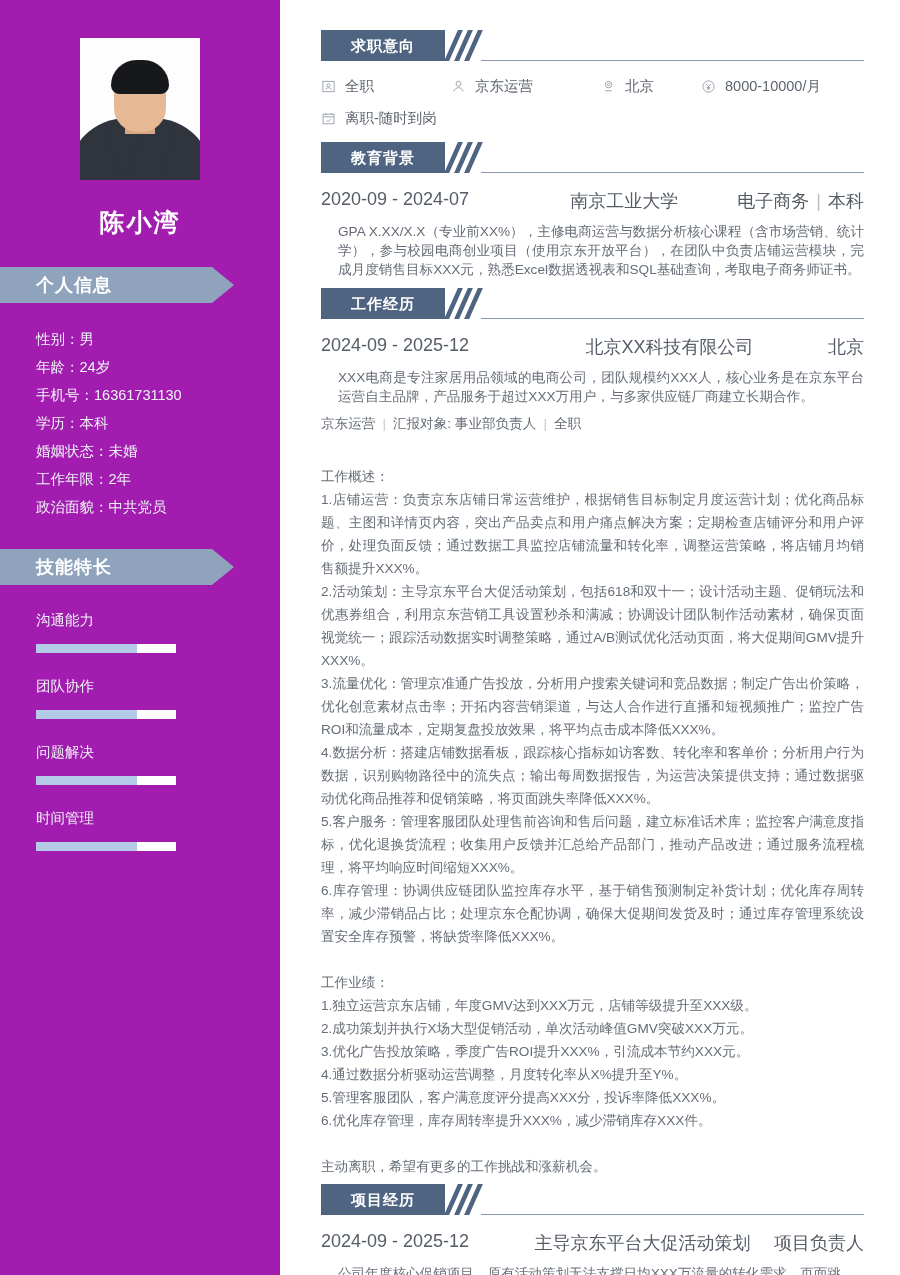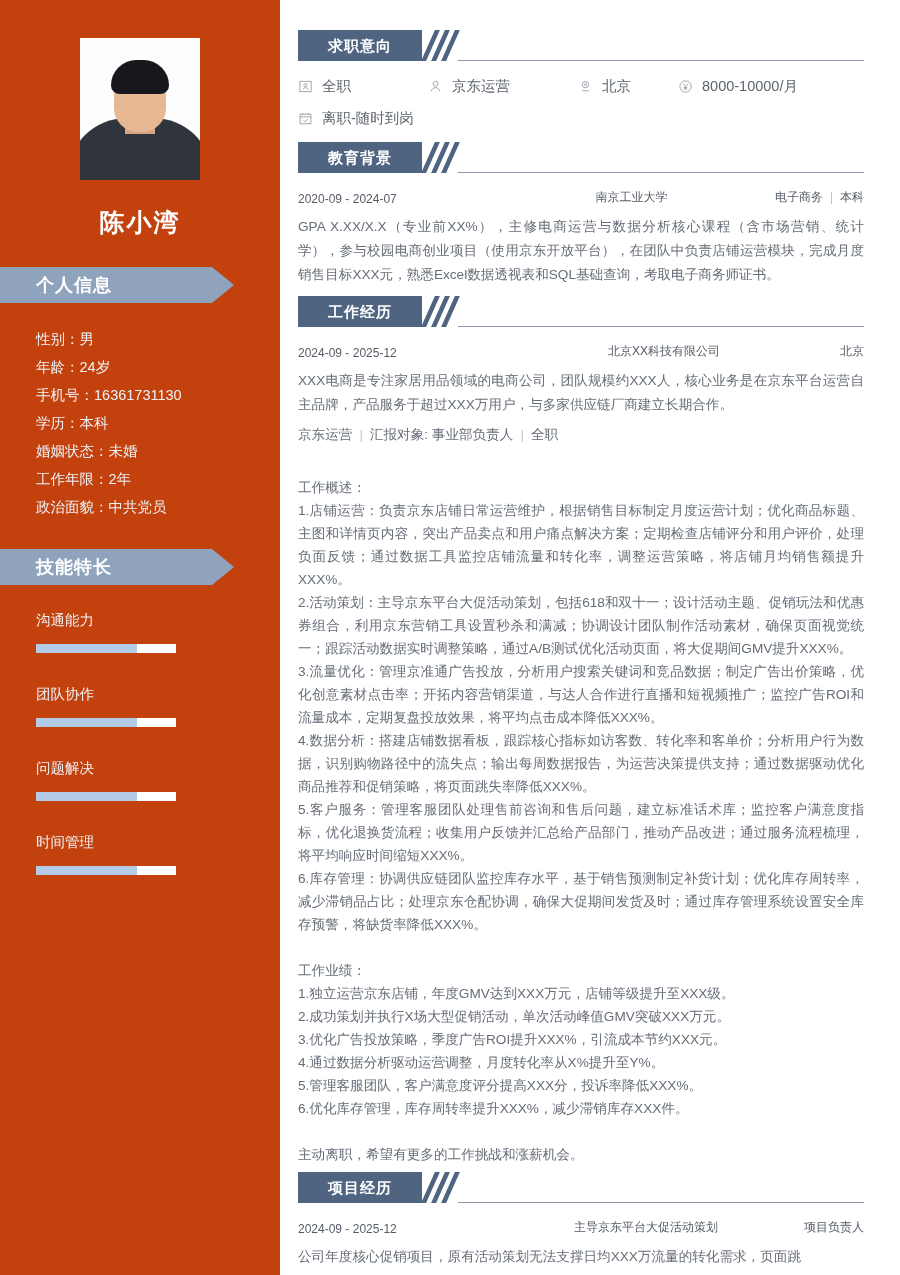--- a/index.html
+++ b/index.html
@@ -7,21 +7,21 @@
   body {
     font-family:"Liberation Sans","DejaVu Sans",sans-serif;
     background:#ffffff;
     overflow:hidden;
   }
   .page { position:relative; width:900px; height:1275px; display:flex; }
 
   
   .sidebar {
     width:280px; flex:0 0 280px;
-    background:#c2410c;
+    background:#a21caf;
     color:#ffffff;
     position:relative;
   }
   .photo-wrap { padding-top:38px; display:flex; justify-content:center; }
   .photo {
     width:120px; height:142px;
     background:#f2f3f5;
     position:relative;
     overflow:hidden;
   }
@@ -77,27 +77,27 @@
   }
   .side-head span {
     position:absolute; left:36px; top:0; height:36px; line-height:36px;
     font-size:18px; font-weight:bold; color:#ffffff; letter-spacing:1px;
   }
 
   .info-list { margin-top:22px; padding-left:36px; }
   .info-list li { list-style:none; font-size:14.5px; line-height:28px; color:#eef2f7; }
 
   .skills { margin-top:26px; padding-left:36px; padding-right:104px; }
-  .skill { margin-bottom:32px; }
+  .skill { margin-bottom:24px; }
   .skill-name { font-size:14.5px; color:#eef2f7; margin-bottom:14px; }
   .bar { height:9px; background:#ffffff; width:140px; }
   .bar i { display:block; height:9px; background:#b3cbe6; }
 
   
-  .main { flex:1; padding:30px 36px 0 18px; position:relative; }
+  .main { flex:1; padding:30px 36px 0 41px; position:relative; }
 
   .sec { margin-bottom:6px; }
   .sec-head { position:relative; height:31px; margin-bottom:16px; }
   .sec-head .blk {
     position:absolute; left:0; top:0; width:124px; height:31px;
     background:#4e6480;
   }
   .sec-head .blk b {
     display:block; line-height:31px; text-align:center;
     font-size:15px; font-weight:bold; color:#ffffff; letter-spacing:1px;
@@ -107,31 +107,31 @@
     transform:skewX(-24deg);
   }
   .sec-head .sl1 { left:130px; }
   .sec-head .sl2 { left:140px; }
   .sec-head .sl3 { left:150px; }
   .sec-head .rule {
     position:absolute; left:160px; right:0; bottom:0; height:1px; background:#8d9aab;
   }
 
   .meta-row {
-    display:flex; align-items:flex-end;
-    font-size:12px; color:#555c66; margin-bottom:9px;
+    display:flex; align-items:flex-start;
+    font-size:18px; color:#555c66; margin-bottom:9px;
   }
   .meta-row .date { width:190px; flex:0 0 190px; }
   .meta-row .mid { flex:1; text-align:center; }
   .meta-row .right { text-align:right; white-space:nowrap; }
   .meta-row .sep { color:#b9bfc7; padding:0 7px; }
 
   .para {
-    font-size:13.6px; line-height:24px; color:#666d77;
-    text-align:justify; margin-bottom:9px;
+    font-size:13.6px; line-height:19px; color:#666d77;
+    text-align:justify; margin-bottom:9px;margin-left:17px;
   }
   .tagline { font-size:13.6px; color:#666d77; margin-bottom:12px; }
   .tagline .sep { color:#c2c8d0; padding:0 7px; }
 
   .pre {
     font-size:13.6px; line-height:23px; color:#666d77;
     white-space:pre-wrap; text-align:justify;margin-top:32px;
   }
 
   

